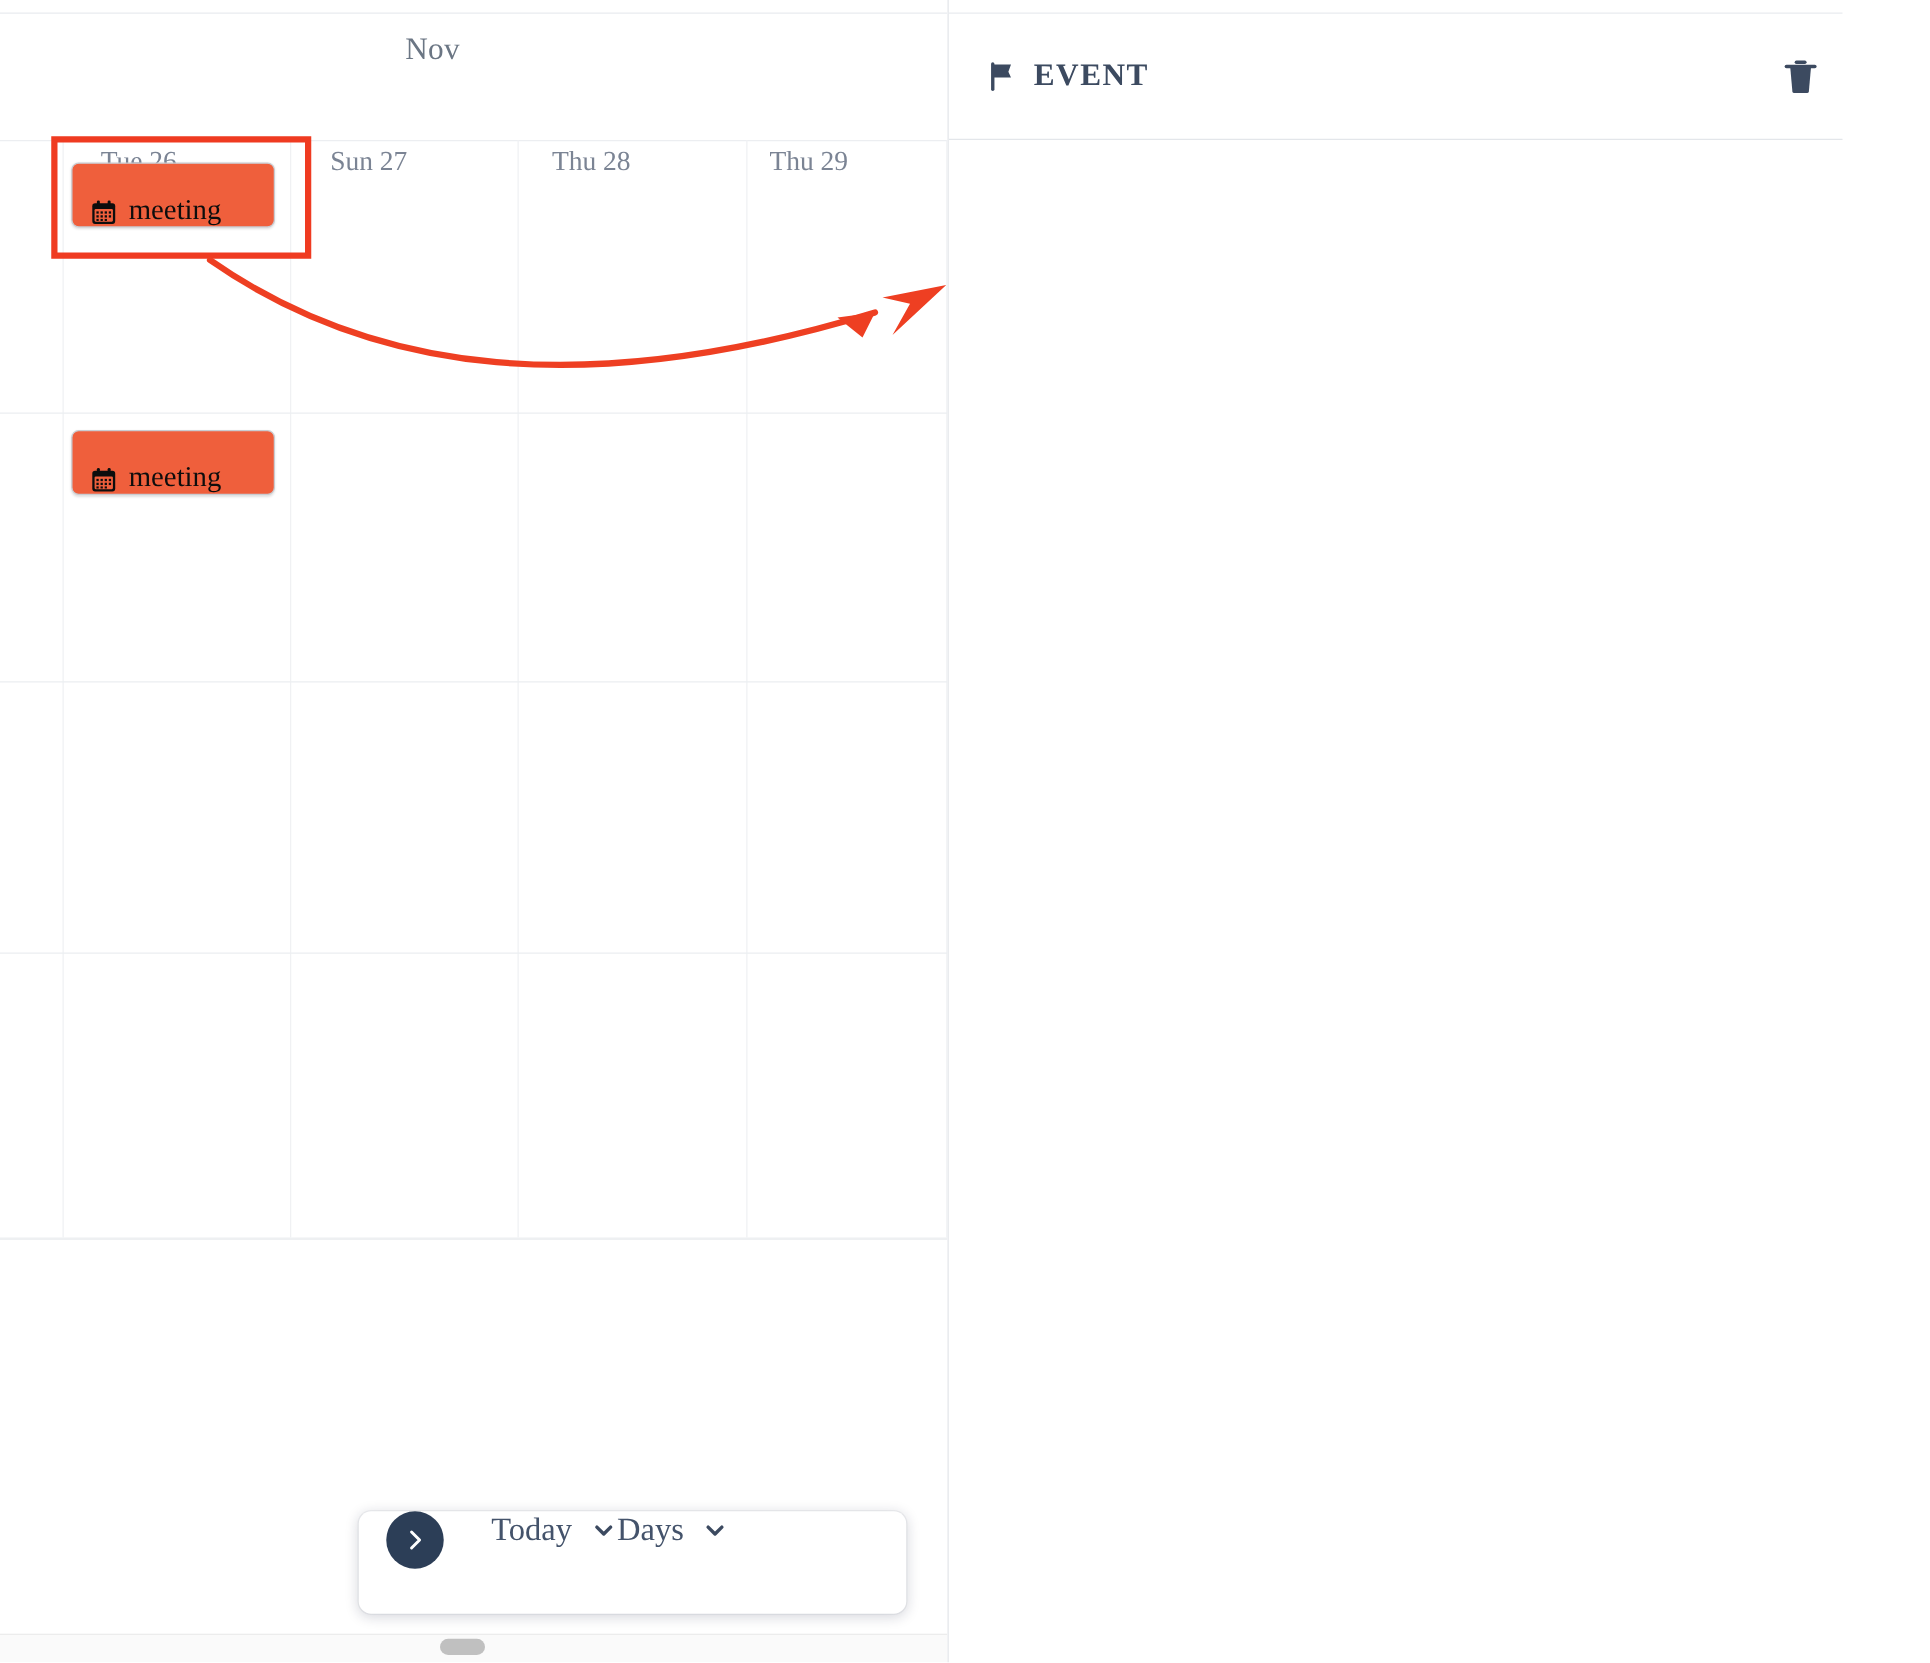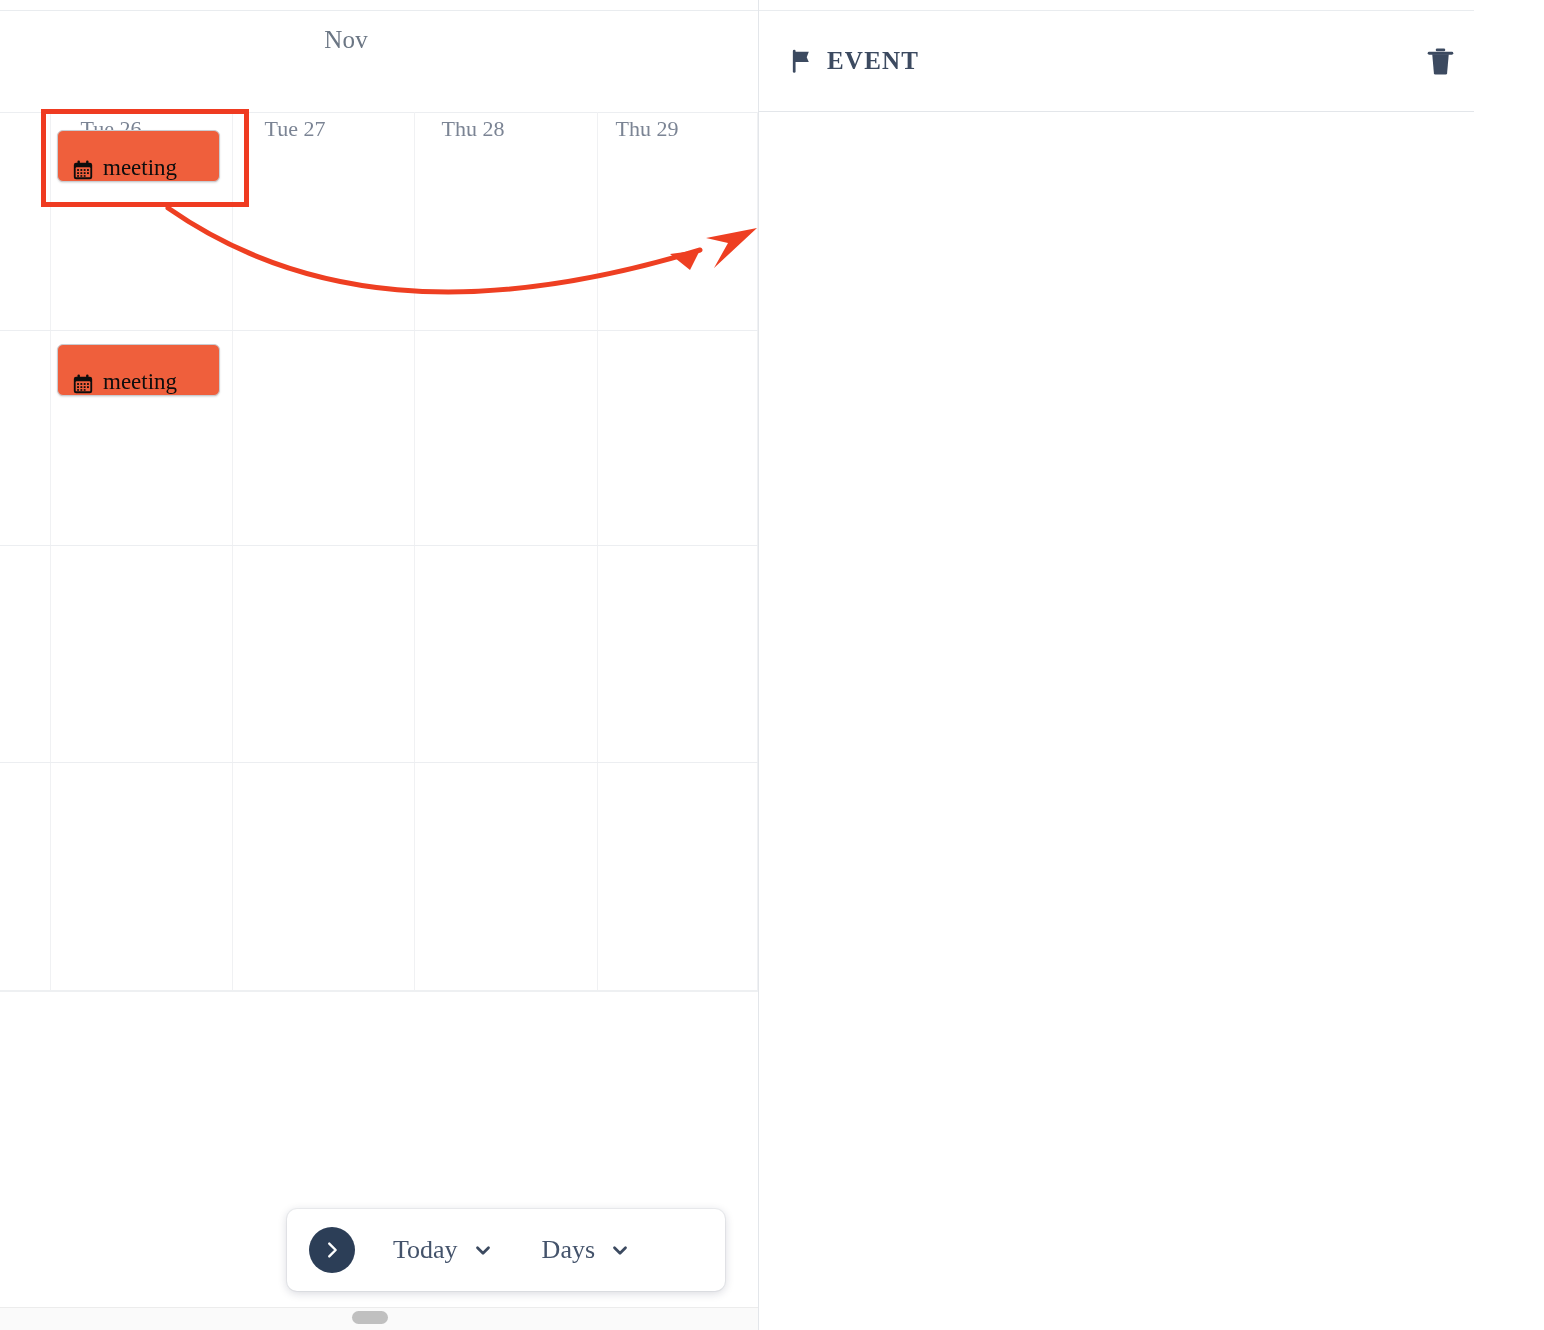--- a/index.html
+++ b/index.html
@@ -70,36 +70,36 @@
   }
   #annot-arrow { position: absolute; left: 0; top: 0; width: 790px; height: 340px; pointer-events:none; }
 
   
   #toolbar {
     position: absolute; left: 287px; top: 1209px;
     width: 438px; height: 82px;
     background: #ffffff;
     border-radius: 10px;
     box-shadow: 0 2px 10px rgba(20,30,60,.18), 0 0 0 1px rgba(20,30,60,.05);
-    display: flex; align-items: center;
+    display: flex; align-items: flex-start;
     padding: 0 22px;
   }
   #nav-next-btn {
     width: 46px; height: 46px; border-radius: 50%;
     background: #2c3e57; color: #fff;
     display: flex; align-items: center; justify-content: center;
     cursor: pointer; flex: 0 0 auto;
   }
   #nav-next-btn svg { display:block; }
   .tb-select {
     display: flex; align-items: center; gap: 14px; cursor: pointer;
   }
   .tb-select .tb-label { font-size: 26px; color: #44536b; font-weight: 400; }
   #tb-today { margin-left: 38px; }
-  #tb-days { margin-left: 48px; }
+  #tb-days { }
 
   #hscroll-track {
     position: absolute; left: 0; top: 1307px; width: 758px; height: 23px;
     background: #fafafa; border-top: 1px solid #ececec;
   }
   #hscroll-thumb {
     position: absolute; left: 352px; top: 1311px;
     width: 36px; height: 13px; border-radius: 7px;
     background: #c0c0c0; cursor: pointer;
   }
@@ -134,21 +134,21 @@
 
 <div id="root">
 
   <div id="calendar">
     <div id="cal-topline"></div>
 
     <div id="month-label">Nov</div>
 
     <div id="daycols">
       <div class="daycol-label" style="left:20px;">Tue 26</div>
-      <div class="daycol-label" style="left:204px;">Tue 27</div>
+      <div class="daycol-label" style="left:204px;">Sun 27</div>
       <div class="daycol-label" style="left:382px;">Thu 28</div>
       <div class="daycol-label" style="left:556px;">Thu 29</div>
     </div>
     <div id="cal-header-rule"></div>
 
     <div class="vline" style="left:50px;"></div>
     <div class="vline" style="left:232px;"></div>
     <div class="vline" style="left:414px;"></div>
     <div class="vline" style="left:597px;"></div>
     <div class="vline" style="left:757px;"></div>

